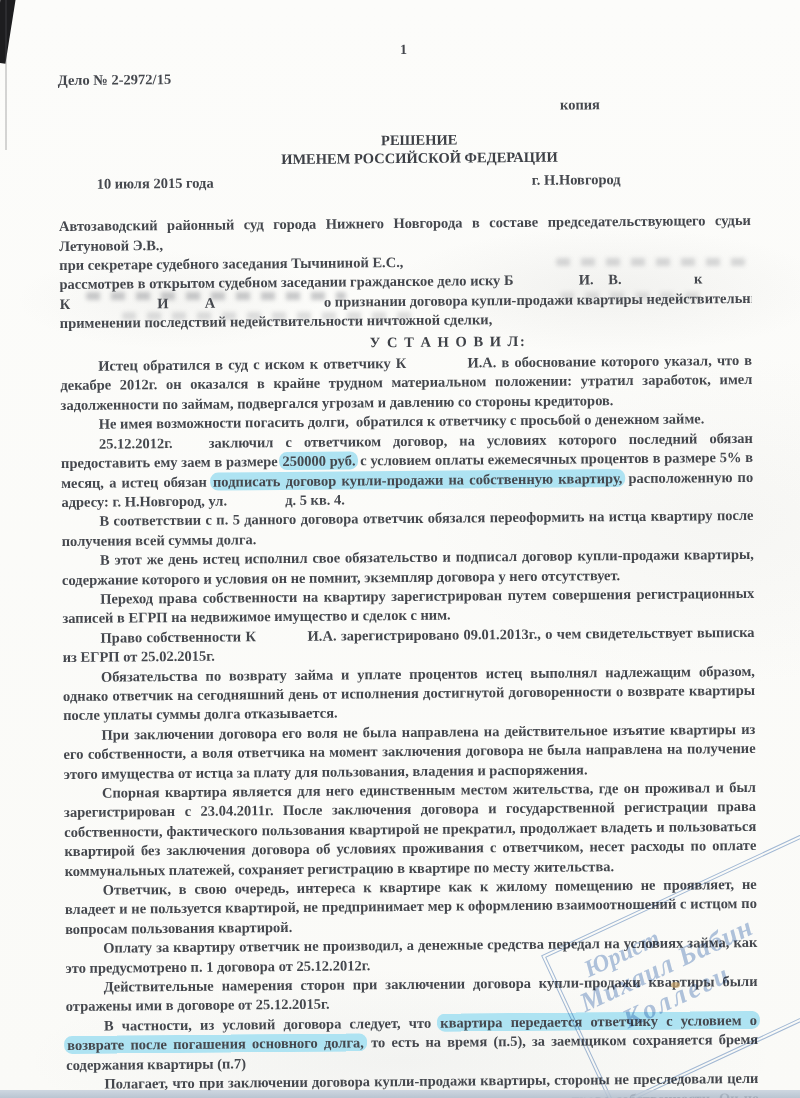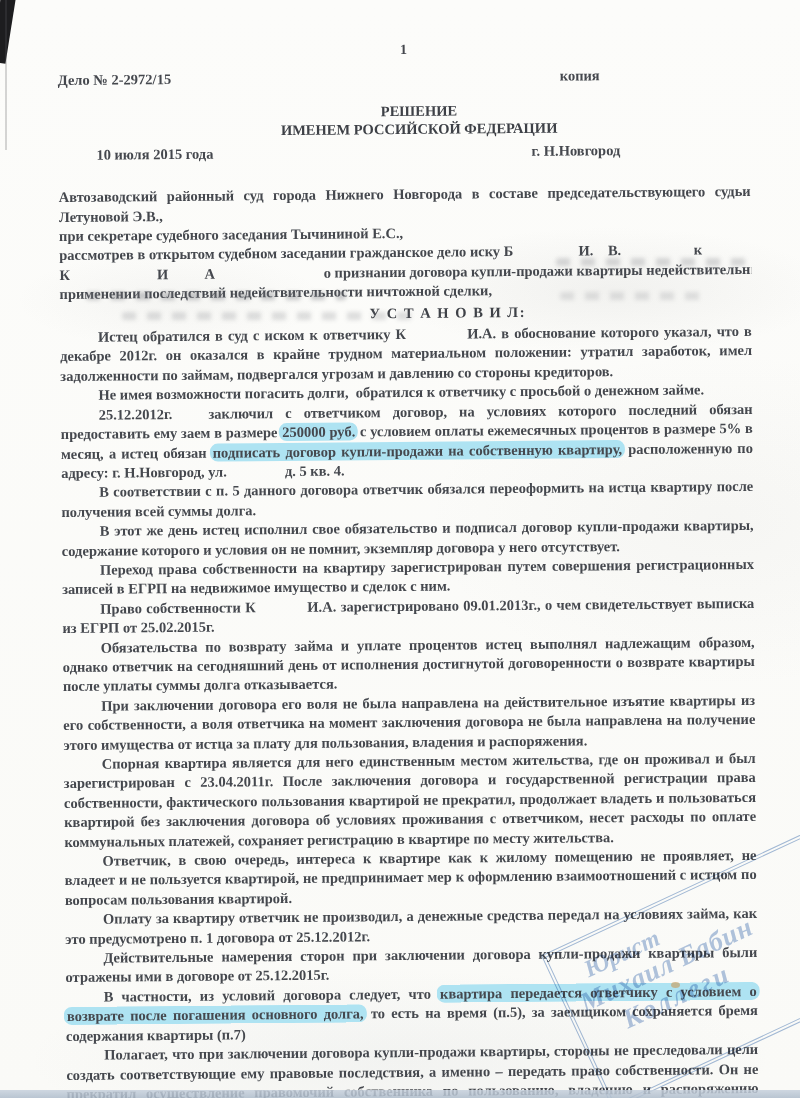--- a/index.html
+++ b/index.html
@@ -18,21 +18,21 @@
       linear-gradient(#fcfcfa,#fafaf7);
   }
   .content{
     position:absolute;left:0;top:0;width:800px;
     padding:40px 51px 0 57px;box-sizing:border-box;
     transform:rotate(-0.5deg);transform-origin:400px 0;
     color:#45484e;font-weight:bold;font-size:14.5px;line-height:19.4px;
   }
   .page-num{text-align:center;font-size:14px;margin-bottom:9px;}
   .hdr-row{display:flex;justify-content:space-between;margin-bottom:10px;}
-  .hdr-copy{margin-right:150px;}
+  .hdr-copy{margin-right:150px;margin-top:29px;}
   .title-block{text-align:center;padding-left:30px;line-height:18px;margin-top:14px;color:#3e4147;}
   .date-row{display:flex;justify-content:space-between;margin-top:5px;}
   .date-left{margin-left:38px;}
   .date-right{margin-right:130px;}
   .preamble-start{height:23px;}
   .ustanovil{text-align:center;padding-left:84px;letter-spacing:1.5px;color:#3e4147;margin:2px 0;}
   p.para{margin:0;}
   .st-body{text-align:justify;text-indent:38px;}
   .st-preamble{text-align:justify;text-indent:0;}
   .st-names{white-space:pre;overflow:hidden;text-indent:0;}

